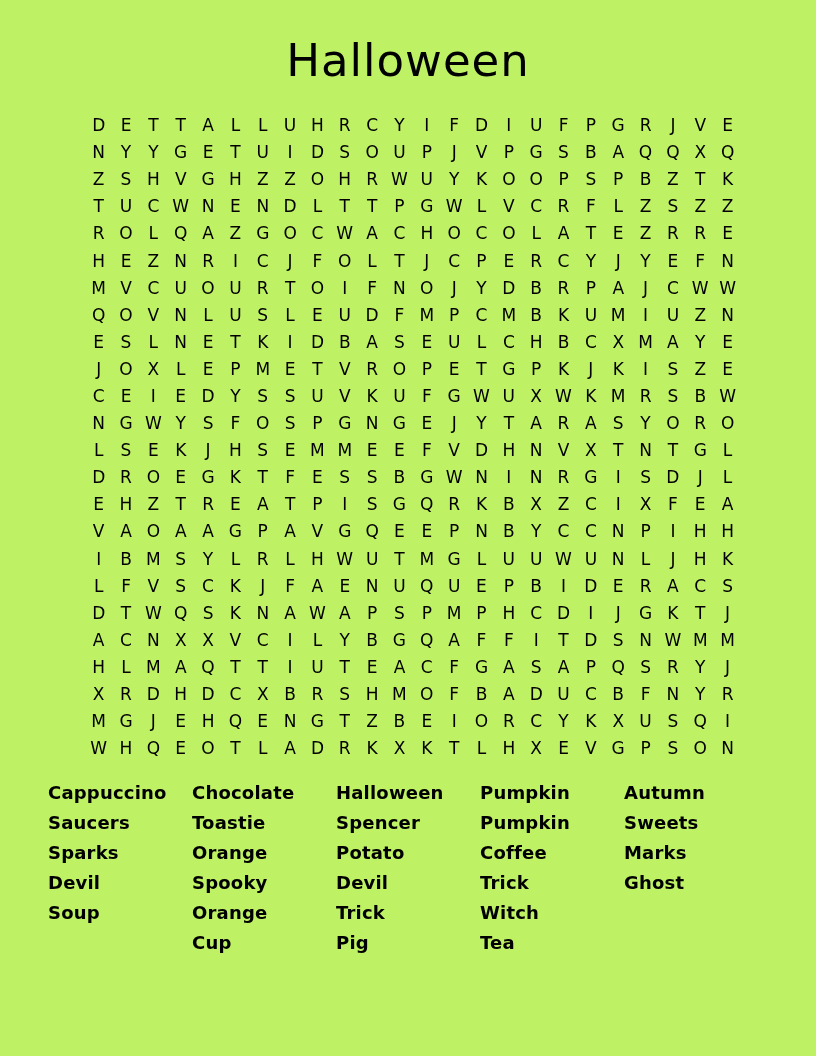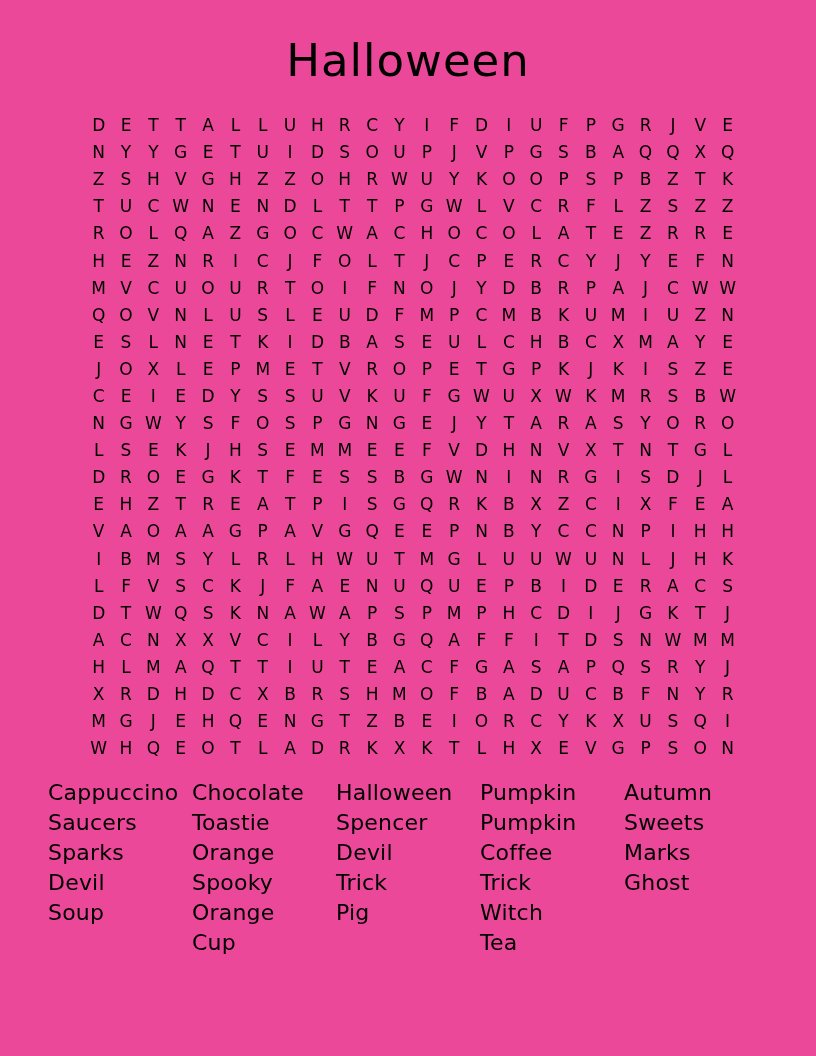--- a/index.html
+++ b/index.html
@@ -8,21 +8,21 @@
     width: 816px;
     height: 1056px;
     position: relative;
     font-family: "DejaVu Sans", "Liberation Sans", sans-serif;
     color: #000000;
     overflow: hidden;
   }
   .page {
     position: absolute;
     inset: 0;
-    background: #ec4899;
+    background: #bef264;
   }
   .title {
     position: absolute;
     top: 34px;
     left: 0;
     width: 100%;
     text-align: center;
     font-size: 45px;
     font-weight: 400;
     letter-spacing: 1px;
@@ -55,23 +55,23 @@
     top: 778px;
     display: flex;
     flex-direction: row;
   }
   .word-col {
     width: 144px;
     display: flex;
     flex-direction: column;
   }
   .word {
-    font-size: 22px;
+    font-size: 18px;
     line-height: 30px;
-    font-weight: 400;
+    font-weight: 700;
     letter-spacing: 0.2px;
     white-space: nowrap;
   }
 </style>
 </head>
 <body>
 
 <div class="page">
   <h1 class="title">Halloween</h1>
   <div class="grid">
@@ -712,20 +712,21 @@
         <div class="word">Chocolate</div>
         <div class="word">Toastie</div>
         <div class="word">Orange</div>
         <div class="word">Spooky</div>
         <div class="word">Orange</div>
         <div class="word">Cup</div>
       </div>
       <div class="word-col">
         <div class="word">Halloween</div>
         <div class="word">Spencer</div>
+        <div class="word">Potato</div>
         <div class="word">Devil</div>
         <div class="word">Trick</div>
         <div class="word">Pig</div>
       </div>
       <div class="word-col">
         <div class="word">Pumpkin</div>
         <div class="word">Pumpkin</div>
         <div class="word">Coffee</div>
         <div class="word">Trick</div>
         <div class="word">Witch</div>

